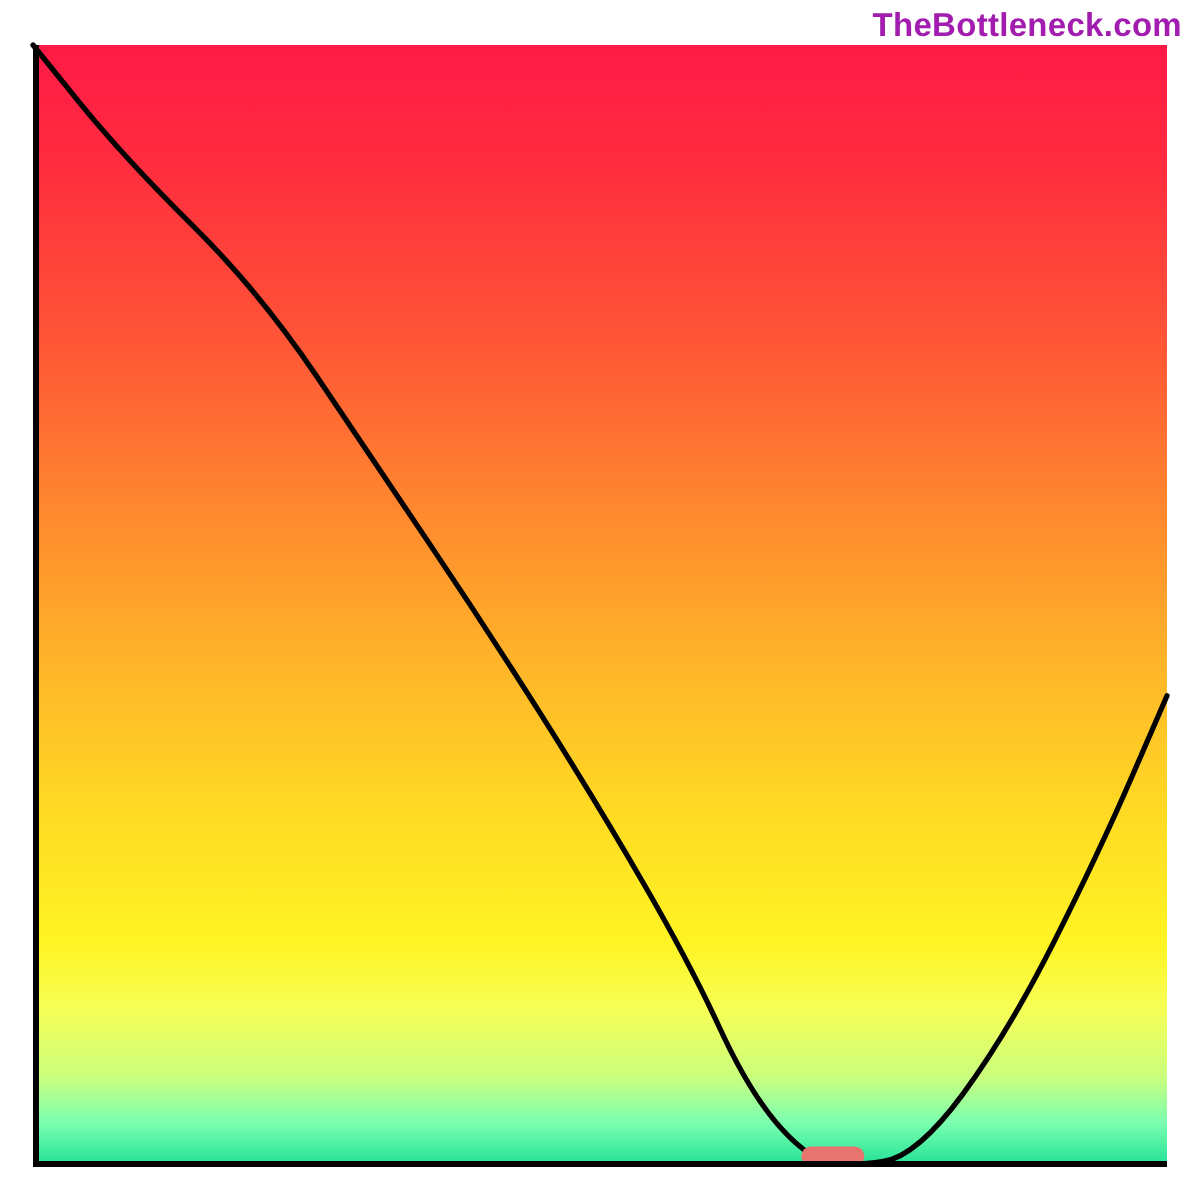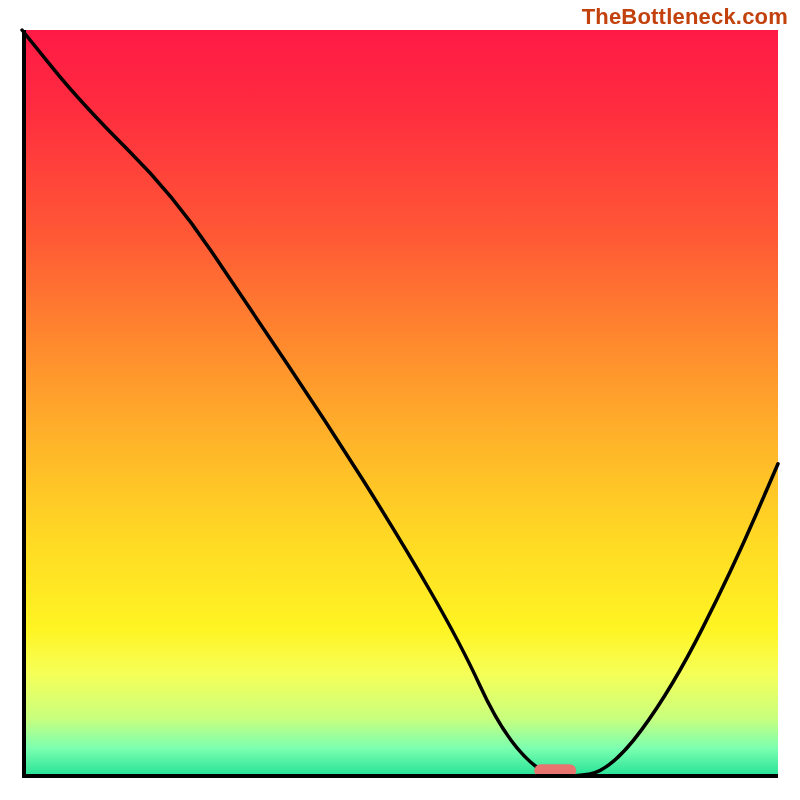--- a/index.html
+++ b/index.html
@@ -14,21 +14,21 @@
     position: relative;
     width: 800px;
     height: 800px;
   }
   .watermark {
     position: absolute;
     top: 4px;
     right: 12px;
     font-size: 22px;
     font-weight: 600;
-    color: #c2410c;
+    color: #a21caf;
     letter-spacing: 0.2px;
     z-index: 10;
   }
   .plot {
     position: absolute;
     left: 22px;
     top: 30px;
     width: 756px;   
     height: 748px;  
   }

